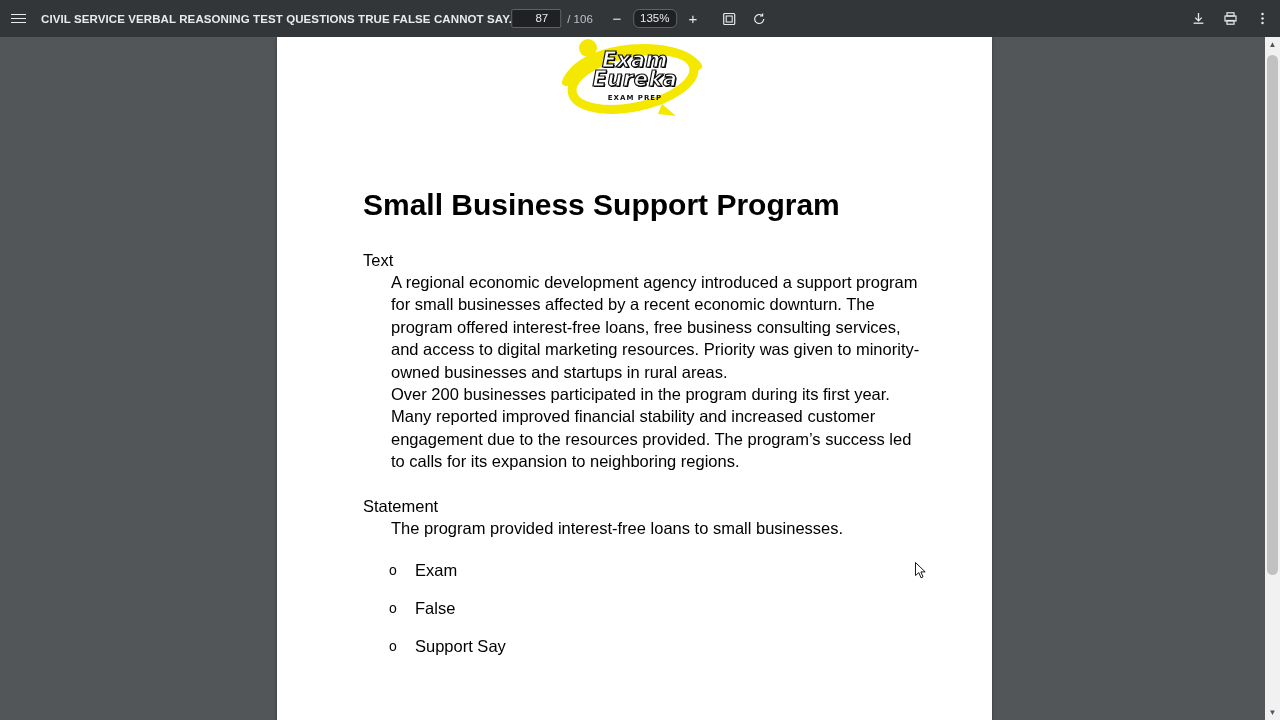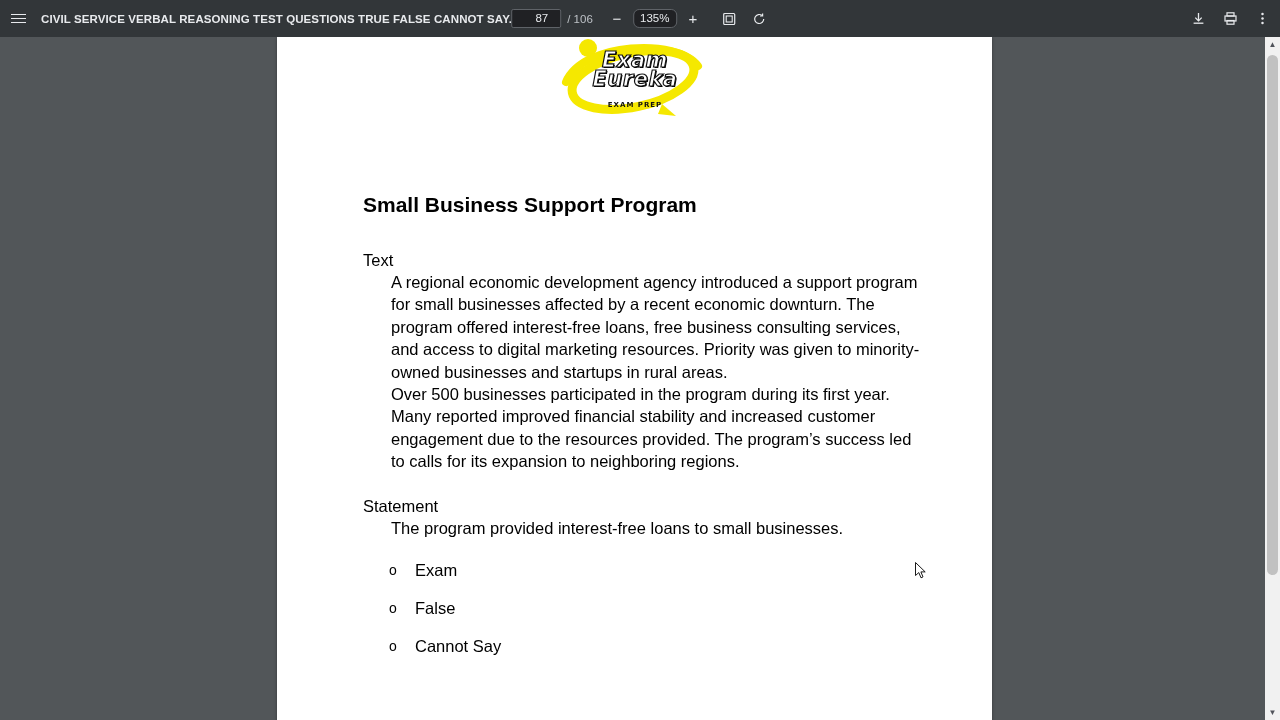--- a/index.html
+++ b/index.html
@@ -108,30 +108,29 @@
     -webkit-text-stroke: 1.2px #111;
     letter-spacing: .5px;
     text-shadow: 1px 1px 0 #000;
   }
   .logo-sub {
     position: absolute; left: 22px; top: 62px;
     width: 110px; text-align: center;
     font-family: "DejaVu Sans", sans-serif;
     font-weight: bold; font-size: 7px; color: #111;
     letter-spacing: 1px;
-    margin-top: 7px;
   }
 
   .doc-body {
     position: absolute; left: 86px; top: 150px; width: 560px;
     color: #000;
   }
   h1.title {
     font-family: "Liberation Sans", sans-serif;
-    font-size: 21px; font-weight: bold; line-height: 36px;
+    font-size: 30px; font-weight: bold; line-height: 36px;
     margin-bottom: 26px;
   }
   .label {
     font-size: 16.5px; font-weight: normal; line-height: 22px;
   }
   .para {
     font-size: 16.5px; line-height: 22.4px; margin-left: 28px;
   }
   .spacer { height: 22px; }
   .options { margin-top: 20px; margin-left: 26px; }
@@ -250,39 +249,39 @@
             <div>Eureka</div>
           </div>
           <div class="logo-sub">EXAM PREP</div>
         </div>
 
         <div class="doc-body">
           <h1 class="title">Small Business Support Program</h1>
 
           <div class="label">Text</div>
           <div class="para">A regional economic development agency introduced a support program for small businesses affected by a recent economic downturn. The program offered interest-free loans, free business consulting services, and access to digital marketing resources. Priority was given to minority-owned businesses and startups in rural areas.</div>
-          <div class="para">Over 500 businesses participated in the program during its first year. Many reported improved financial stability and increased customer engagement due to the resources provided. The program’s success led to calls for its expansion to neighboring regions.</div>
+          <div class="para">Over 200 businesses participated in the program during its first year. Many reported improved financial stability and increased customer engagement due to the resources provided. The program’s success led to calls for its expansion to neighboring regions.</div>
 
           <div class="spacer"></div>
 
           <div class="label">Statement</div>
           <div class="para">The program provided interest-free loans to small businesses.</div>
 
           <div class="options">
             <div class="option">
               <span class="bullet">o</span>
               <span>Exam</span>
             </div>
             <div class="option">
               <span class="bullet">o</span>
               <span>False</span>
             </div>
             <div class="option">
               <span class="bullet">o</span>
-              <span>Cannot Say</span>
+              <span>Support Say</span>
             </div>
           </div>
         </div>
 
       </div>
     </div>
 
     <div class="cursor">
       <svg width="12" height="18" viewBox="0 0 12 18">
         <path d="M0.5 0.5 L0.5 13.5 L3.8 10.6 L6 15.8 L8 14.9 L5.9 9.9 L10.2 9.9 Z" fill="#ffffff" stroke="#000000" stroke-width="0.9"></path>

